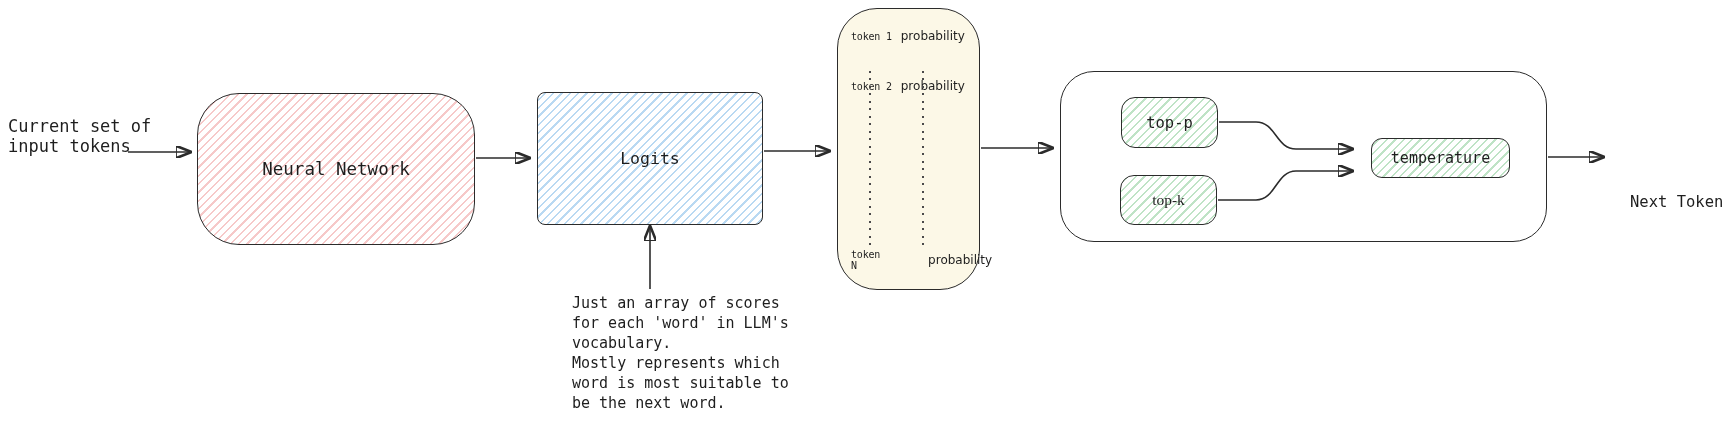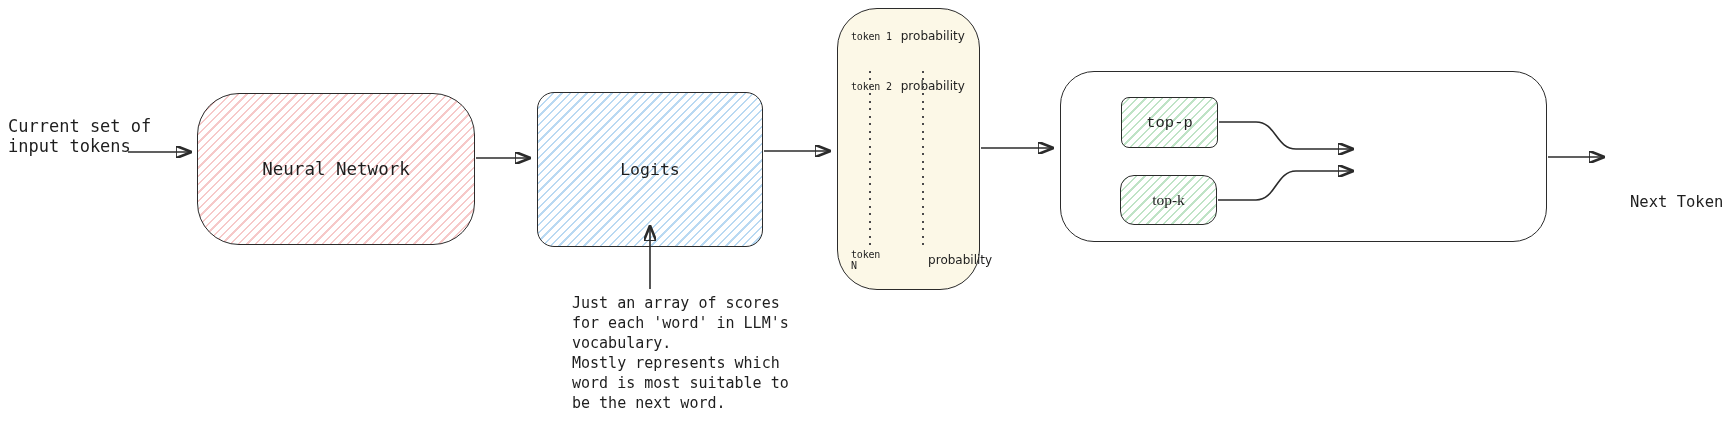--- a/index.html
+++ b/index.html
@@ -15,26 +15,26 @@
     border:1.6px solid var(--stroke,#2b2b2b);
     display:flex;align-items:center;justify-content:center;
     background-color:#fff;
   }
   .hatch{
     background-image:repeating-linear-gradient(135deg,
       rgba(0,0,0,0) 0px, rgba(0,0,0,0) 4.3px,
       var(--hc,#eee) 4.3px, var(--hc,#eee) 5.9px);
   }
   .nn   {--hc:var(--hatch-pink);  left:197px;top:93px;width:278px;height:152px;border-radius:42px;font-size:17.5px;}
-  .logits{--hc:var(--hatch-blue); left:537px;top:92px;width:226px;height:155px;border-radius:17px;font-size:16.5px;}
+  .logits{--hc:var(--hatch-blue); left:537px;top:92px;width:226px;height:133px;border-radius:8px;font-size:16.5px;}
   .prob {--hc:var(--hatch-yellow);left:837px;top:8px;width:143px;height:282px;border-radius:40px;
          background-color:var(--prob-bg,#fcf8e7);display:block;}
   .container{left:1060px;top:71px;width:487px;height:171px;border-radius:34px;background:#fff;display:block;}
   .chip {--hc:var(--hatch-green);font-size:15.5px;}
-  .topp {left:1121px;top:97px;width:97px;height:51px;border-radius:8px;font-family:Liberation Mono, monospace;}
+  .topp {left:1121px;top:97px;width:97px;height:51px;border-radius:14px;}
   .topk {left:1120px;top:175px;width:97px;height:50px;border-radius:14px;font-family:Liberation Serif, serif;}
   .temp {left:1371px;top:138px;width:139px;height:40px;border-radius:11px;font-size:15px;}
 
   .prow{position:absolute;left:13px;display:flex;align-items:center;gap:9px;}
   .prow .tok{font-size:10px;letter-spacing:-0.2px;}
   .prow .val{font-family:"DejaVu Sans","Liberation Sans",sans-serif;font-size:12px;font-weight:500;}
   .dots{position:absolute;width:2px;top:62px;height:174px;
         background-image:repeating-linear-gradient(180deg,#4a4a4a 0 2px,rgba(0,0,0,0) 2px 7.5px);}
   .dots.d1{left:31px;}
   .dots.d2{left:84px;}
@@ -91,20 +91,23 @@
   <div class="box container"></div>
 
   <div class="box hatch chip topp">
     <span>top-p</span>
   </div>
 
   <div class="box hatch chip topk">
     <span>top-k</span>
   </div>
 
+  <div class="box hatch chip temp">
+    <span>temperature</span>
+  </div>
 
   <svg class="wires" width="1729" height="424" viewBox="0 0 1729 424">
     <defs>
       <marker id="ah" viewBox="0 0 10 8" refX="9" refY="4" markerWidth="10" markerHeight="8" orient="auto-start-reverse">
         <path d="M0,0 L10,4 L0,8 z" fill="var(--stroke,#2b2b2b)" stroke="none"></path>
       </marker>
     </defs>
     <line x1="128" y1="152" x2="190" y2="152" marker-end="url(#ah)"></line>
     <line x1="476" y1="158" x2="529" y2="158" marker-end="url(#ah)"></line>
     <line x1="764" y1="151" x2="829" y2="151" marker-end="url(#ah)"></line>

